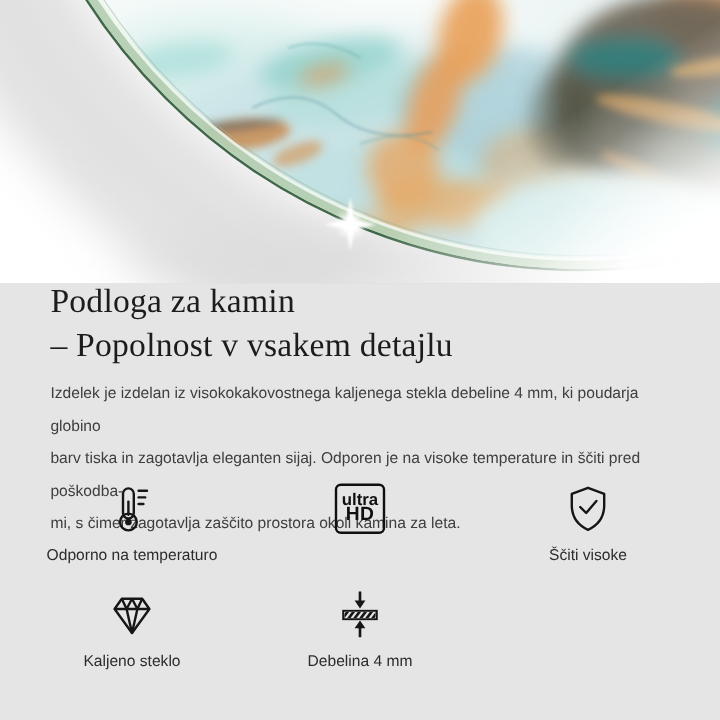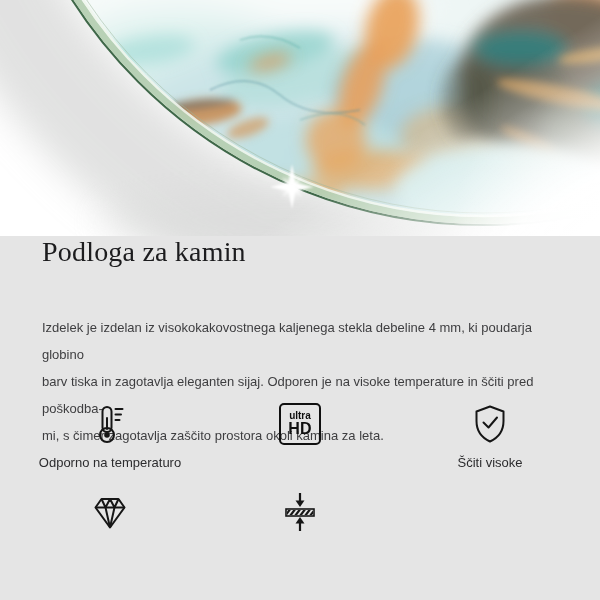--- a/index.html
+++ b/index.html
@@ -30,21 +30,21 @@
     row-gap:16px;
   }
   .feat{display:flex;flex-direction:column;align-items:center;}
   .feat-icon{height:48px;display:flex;align-items:center;justify-content:center;}
   .feat-label{margin-top:6px;font-size:13px;line-height:18px;color:#2c2c2e;text-align:center;}
   .uhd-box{
     width:38px;height:38px;border:2.6px solid #101010;border-radius:5px;
     display:flex;flex-direction:column;align-items:center;justify-content:center;
     color:#101010;
   }
-  .uhd-top{font-size:10px;font-weight:700;line-height:10px;}
+  .uhd-top{font-size:14px;font-weight:700;line-height:10px;}
   .uhd-bottom{font-size:16px;font-weight:800;line-height:16px;letter-spacing:.3px;}
   .icon-stroke{stroke:#161616;fill:none;stroke-width:2;}
 </style>
 </head>
 <body>
 
 <div class="canvas">
 
   <div class="hero">
     <svg width="600" height="236" viewBox="0 0 600 236">
@@ -151,20 +151,21 @@
         <circle cx="292" cy="187" r="9" fill="#ffffff" opacity="0.8" filter="url(#b4)"></circle>
         <path d="M292 164 L295.5 183 L314 187 L295.5 191 L292 209 L288.5 191 L270 187 L288.5 183 Z" fill="#ffffff" opacity="0.97" filter="url(#b2)"></path>
         <path d="M282 177 L292 184 L302 177 L295 187 L302 197 L292 190 L282 197 L289 187 Z" fill="#ffffff" opacity="0.55" filter="url(#b2)"></path>
         <circle cx="292" cy="187" r="2.4" fill="#ffffff"></circle>
       </g>
     </svg>
   </div>
 
   <div class="title-block">
     <div>Podloga za kamin</div>
+    <div>– Popolnost v vsakem detajlu</div>
   </div>
 
   <div class="desc">Izdelek je izdelan iz visokokakovostnega kaljenega stekla debeline 4 mm, ki poudarja globino
 barv tiska in zagotavlja eleganten sijaj. Odporen je na visoke temperature in ščiti pred poškodba-
 mi, s čimer zagotavlja zaščito prostora okoli kamina za leta.</div>
 
   <div class="features">
 
     <div class="feat">
       <div class="feat-icon">
@@ -207,20 +208,21 @@
     <div class="feat">
       <div class="feat-icon">
         <svg width="44" height="44" viewBox="0 0 44 44">
           <g class="icon-stroke" stroke-width="1.8" stroke-linejoin="round">
             <path d="M13.5 9 H30.5 L36.5 17.5 L22 37.5 L7.5 17.5 Z"></path>
             <path d="M7.5 17.5 H36.5"></path>
             <path d="M13.5 9 L17.5 17.5 L22 37.5 M30.5 9 L26.5 17.5 L22 37.5 M22 9 L17.5 17.5 M22 9 L26.5 17.5"></path>
           </g>
         </svg>
       </div>
+      <div class="feat-label">Kaljeno steklo</div>
     </div>
 
 
     <div class="feat">
       <div class="feat-icon">
         <svg width="44" height="44" viewBox="0 0 44 44">
           <defs>
               <clipPath id="barClip">
                 <rect x="9" y="20" width="26" height="5"></rect>
               </clipPath>
@@ -235,16 +237,17 @@
             <line x1="29" y1="30" x2="41" y2="14"></line>
           </g>
           <g stroke="#161616" stroke-width="2.2">
             <line x1="22" y1="3" x2="22" y2="11"></line>
             <line x1="22" y1="41" x2="22" y2="33"></line>
           </g>
           <polygon points="17.5,10.5 26.5,10.5 22,17" fill="#161616"></polygon>
           <polygon points="17.5,33.5 26.5,33.5 22,27" fill="#161616"></polygon>
         </svg>
       </div>
+      <div class="feat-label">Debelina 4 mm</div>
     </div>
 
   </div>
 </div>
 
 </body></html>

